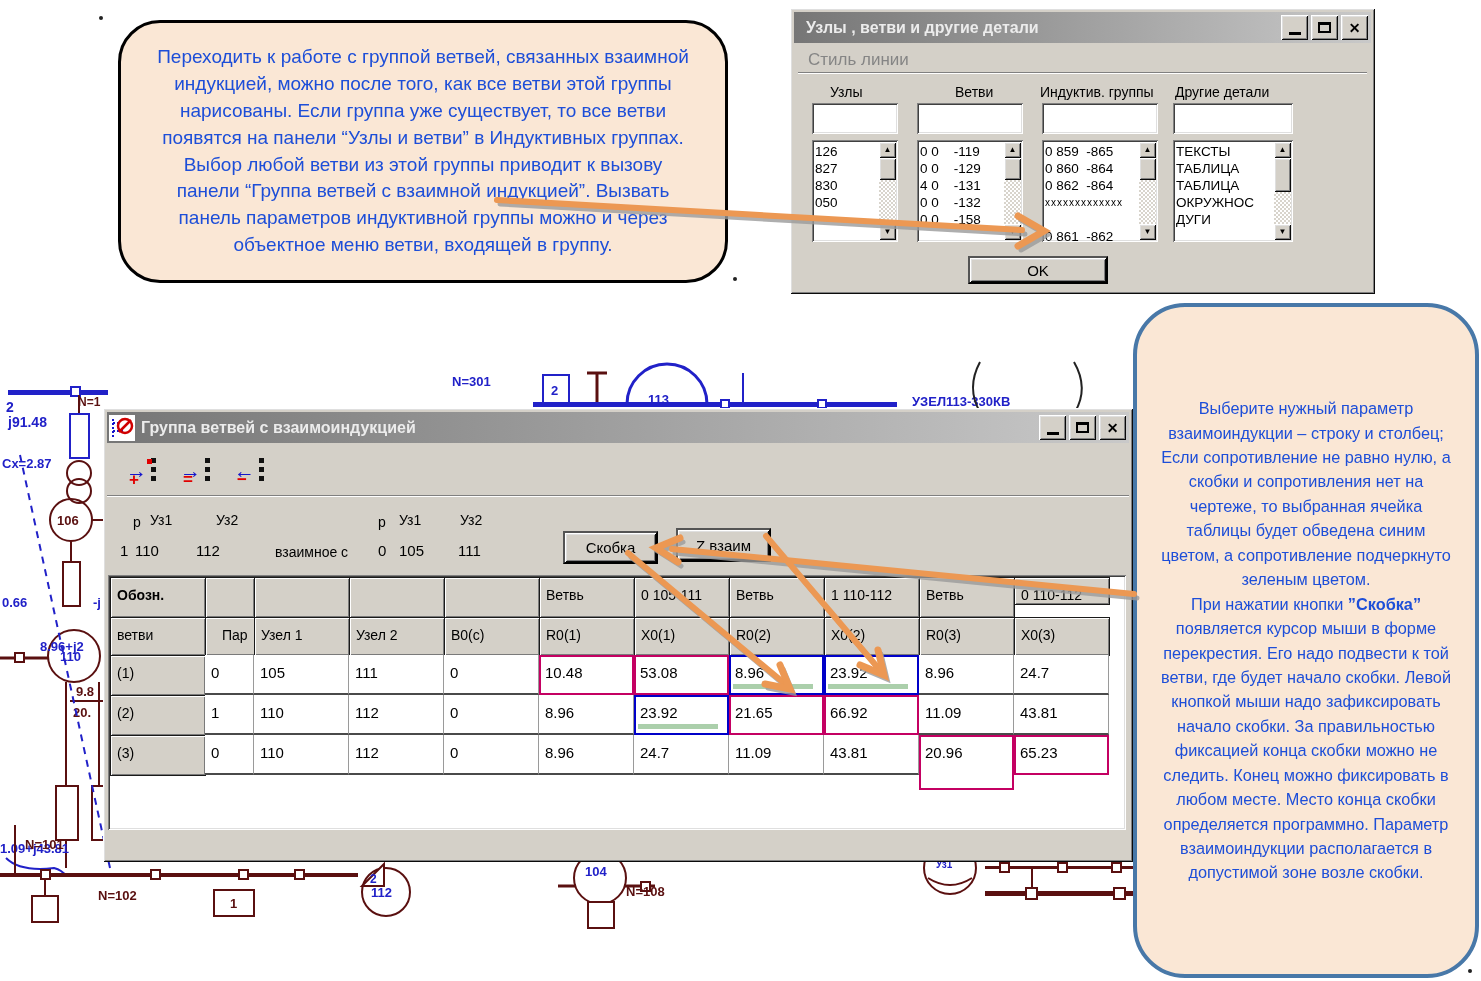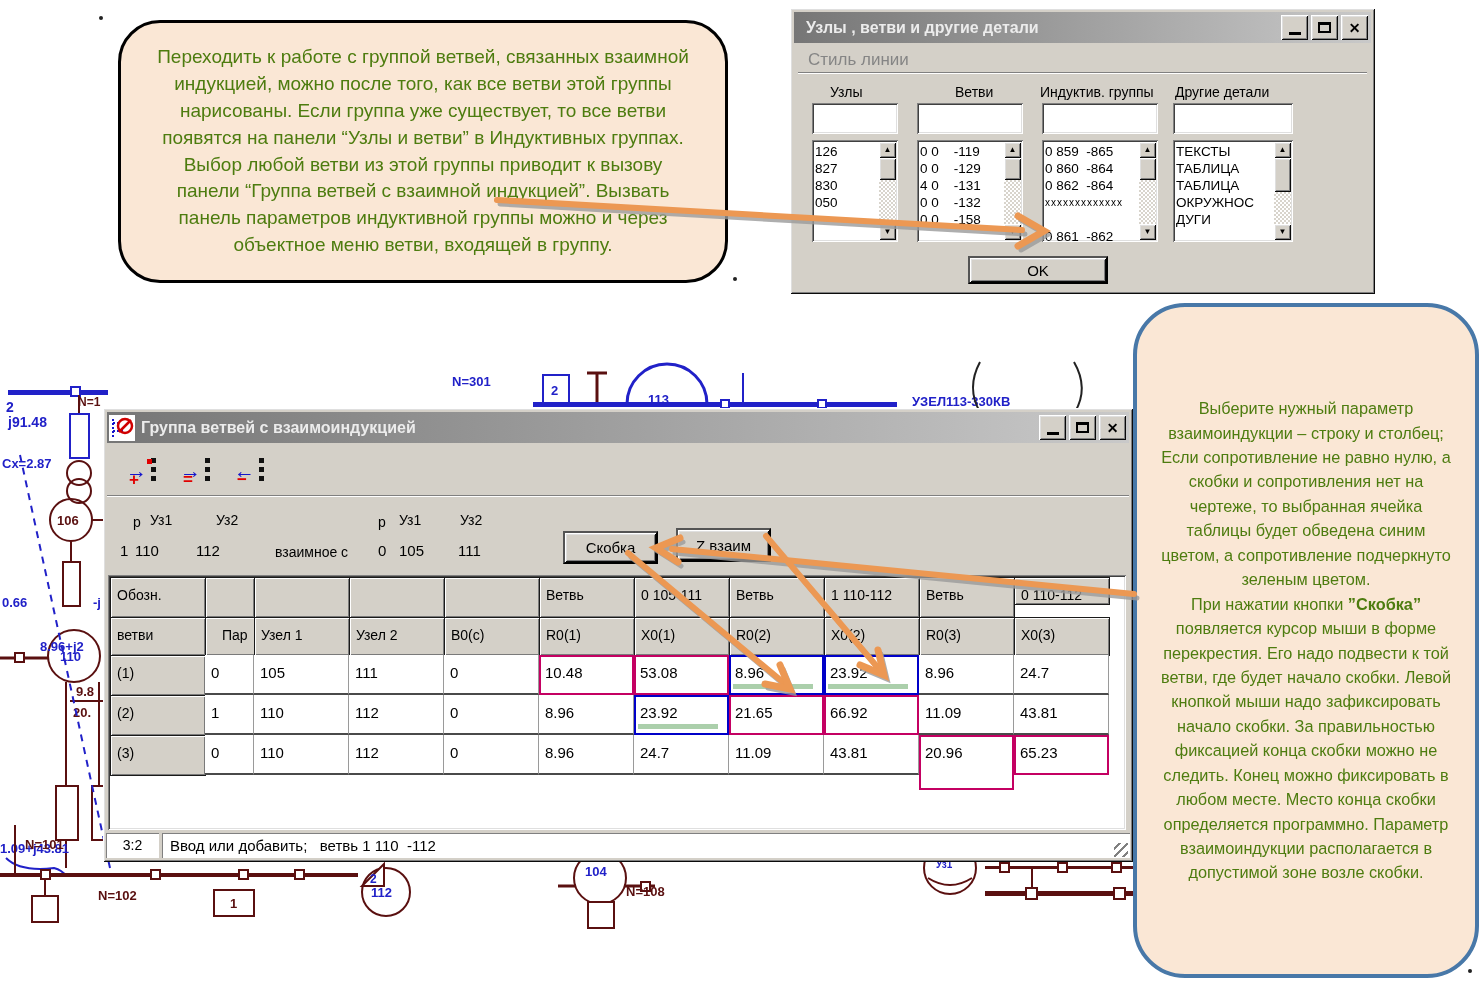--- a/index.html
+++ b/index.html
@@ -57,21 +57,21 @@
   
   .tool{position:absolute;top:8px;width:42px;height:34px;display:flex;align-items:center;cursor:pointer;padding-left:3px;}
   .tool .arr{font-size:21px;font-weight:bold;color:#1515CC;line-height:14px;}
   .tool .sym{position:absolute;left:6px;top:16px;font-size:17px;font-weight:bold;color:#E00000;}
   .tool .dots{width:5px;height:26px;margin-left:4px;
       background:repeating-linear-gradient(#111 0 5px,transparent 5px 9px);}
   .tool .rdot{position:absolute;width:5px;height:5px;background:#E00000;left:24px;top:5px;}
 
   
   .callout{position:absolute;background:var(--co_bg);display:flex;align-items:center;justify-content:center;
-      text-align:center;color:#4d7c0f;}
+      text-align:center;color:#1d4ed8;}
   #callout-left{left:118px;top:20px;width:610px;height:263px;border:3.5px solid #000;border-radius:42px;
       font-size:19px;line-height:1.42;padding:10px 36px;z-index:30;}
   #callout-right{left:1133px;top:303px;width:346px;height:675px;border:4px solid var(--co_blue);border-radius:52px;
       font-size:16.3px;line-height:1.5;padding:16px 20px;white-space:pre-line;z-index:30;}
 
   .dot{position:absolute;width:4px;height:4px;background:#222;border-radius:50%;}
 
   svg text{font-family:"Liberation Sans",sans-serif;}
 </style>
 </head>
@@ -221,21 +221,21 @@
       <span class="lbl" style="left:357px;top:14px;">Уз2</span>
       <span class="lbl" style="left:275px;top:44px;font-size:15px;">0</span>
       <span class="lbl" style="left:296px;top:44px;font-size:15px;">105</span>
       <span class="lbl" style="left:355px;top:44px;font-size:15px;">111</span>
       <button class="btn" style="left:460px;top:33px;width:95px;height:33px;">Скобка</button>
       <button class="btn" style="left:573px;top:30px;width:95px;height:34px;">Z взаим</button>
     </div>
 
     <div class="sunken" style="position:absolute;left:5px;top:167px;width:1018px;height:255px;">
       <div id="grid" style="position:absolute;left:2px;top:2px;right:2px;bottom:2px;">
-          <div class="th" style="left: 0px; top: 0px; width: 96px; height: 41px;">Обозн.</div>
+          <div class="th" style="left: 0px; top: 0px; width: 96px; height: 41px; font-weight: bold;">Обозн.</div>
           <div class="th" style="left: 95px; top: 0px; width: 50px; height: 41px;"></div>
           <div class="th" style="left: 144px; top: 0px; width: 96px; height: 41px;"></div>
           <div class="th" style="left: 239px; top: 0px; width: 96px; height: 41px;"></div>
           <div class="th" style="left: 334px; top: 0px; width: 96px; height: 41px;"></div>
           <div class="th" style="left: 429px; top: 0px; width: 96px; height: 41px;">Ветвь</div>
           <div class="th" style="left: 524px; top: 0px; width: 96px; height: 41px;">0 105-111</div>
           <div class="th" style="left: 619px; top: 0px; width: 96px; height: 41px;">Ветвь</div>
           <div class="th" style="left: 714px; top: 0px; width: 96px; height: 41px;">1 110-112</div>
           <div class="th" style="left: 809px; top: 0px; width: 96px; height: 41px;">Ветвь</div>
           <div class="th" style="left: 904px; top: 0px; width: 96px; height: 28px;">0 110-112</div>
@@ -279,26 +279,20 @@
           <div class="td" style="left: 334px; top: 158px; width: 95px; height: 40px;">0</div>
           <div class="td" style="left: 429px; top: 158px; width: 95px; height: 40px;">8.96</div>
           <div class="td" style="left: 524px; top: 158px; width: 95px; height: 40px;">24.7</div>
           <div class="td" style="left: 619px; top: 158px; width: 95px; height: 40px;">11.09</div>
           <div class="td" style="left: 714px; top: 158px; width: 95px; height: 40px;">43.81</div>
           <div class="td hl-m" style="left: 809px; top: 158px; width: 95px; height: 55px;">20.96</div>
           <div class="td hl-m" style="left: 904px; top: 158px; width: 95px; height: 40px;">65.23</div>
         </div>
     </div>
 
-    <div style="position:absolute;left:3px;bottom:3px;right:3px;height:27px;">
-      <div class="sunken" style="position:absolute;left:0;top:1px;width:53px;height:25px;box-shadow:inset 1px 1px #808080,inset -1px -1px #fff;text-align:center;line-height:25px;font-size:14px;">3:2</div>
-      <div class="sunken" style="position:absolute;left:56px;top:1px;right:0;height:25px;box-shadow:inset 1px 1px #808080,inset -1px -1px #fff;line-height:25px;font-size:15px;padding-left:8px;white-space:pre;">Ввод или добавить;   ветвь 1 110  -112</div>
-      <div style="position:absolute;right:2px;bottom:2px;width:14px;height:14px;cursor:nwse-resize;
-                  background:repeating-linear-gradient(135deg,transparent 0 3px,#808080 3px 5px,#fff 5px 6px);"></div>
-    </div>
   </div>
 
   <div id="dialog" class="win" style="left:790px;top:8px;width:585px;height:286px;z-index:20;">
     <div class="titlebar">
       <span style="margin-left:12px;">Узлы , ветви и другие детали</span>
       <span class="tb-btns">
         <span class="tb-btn">
             <i class="g-min"></i>
           </span>
         <span class="tb-btn">

